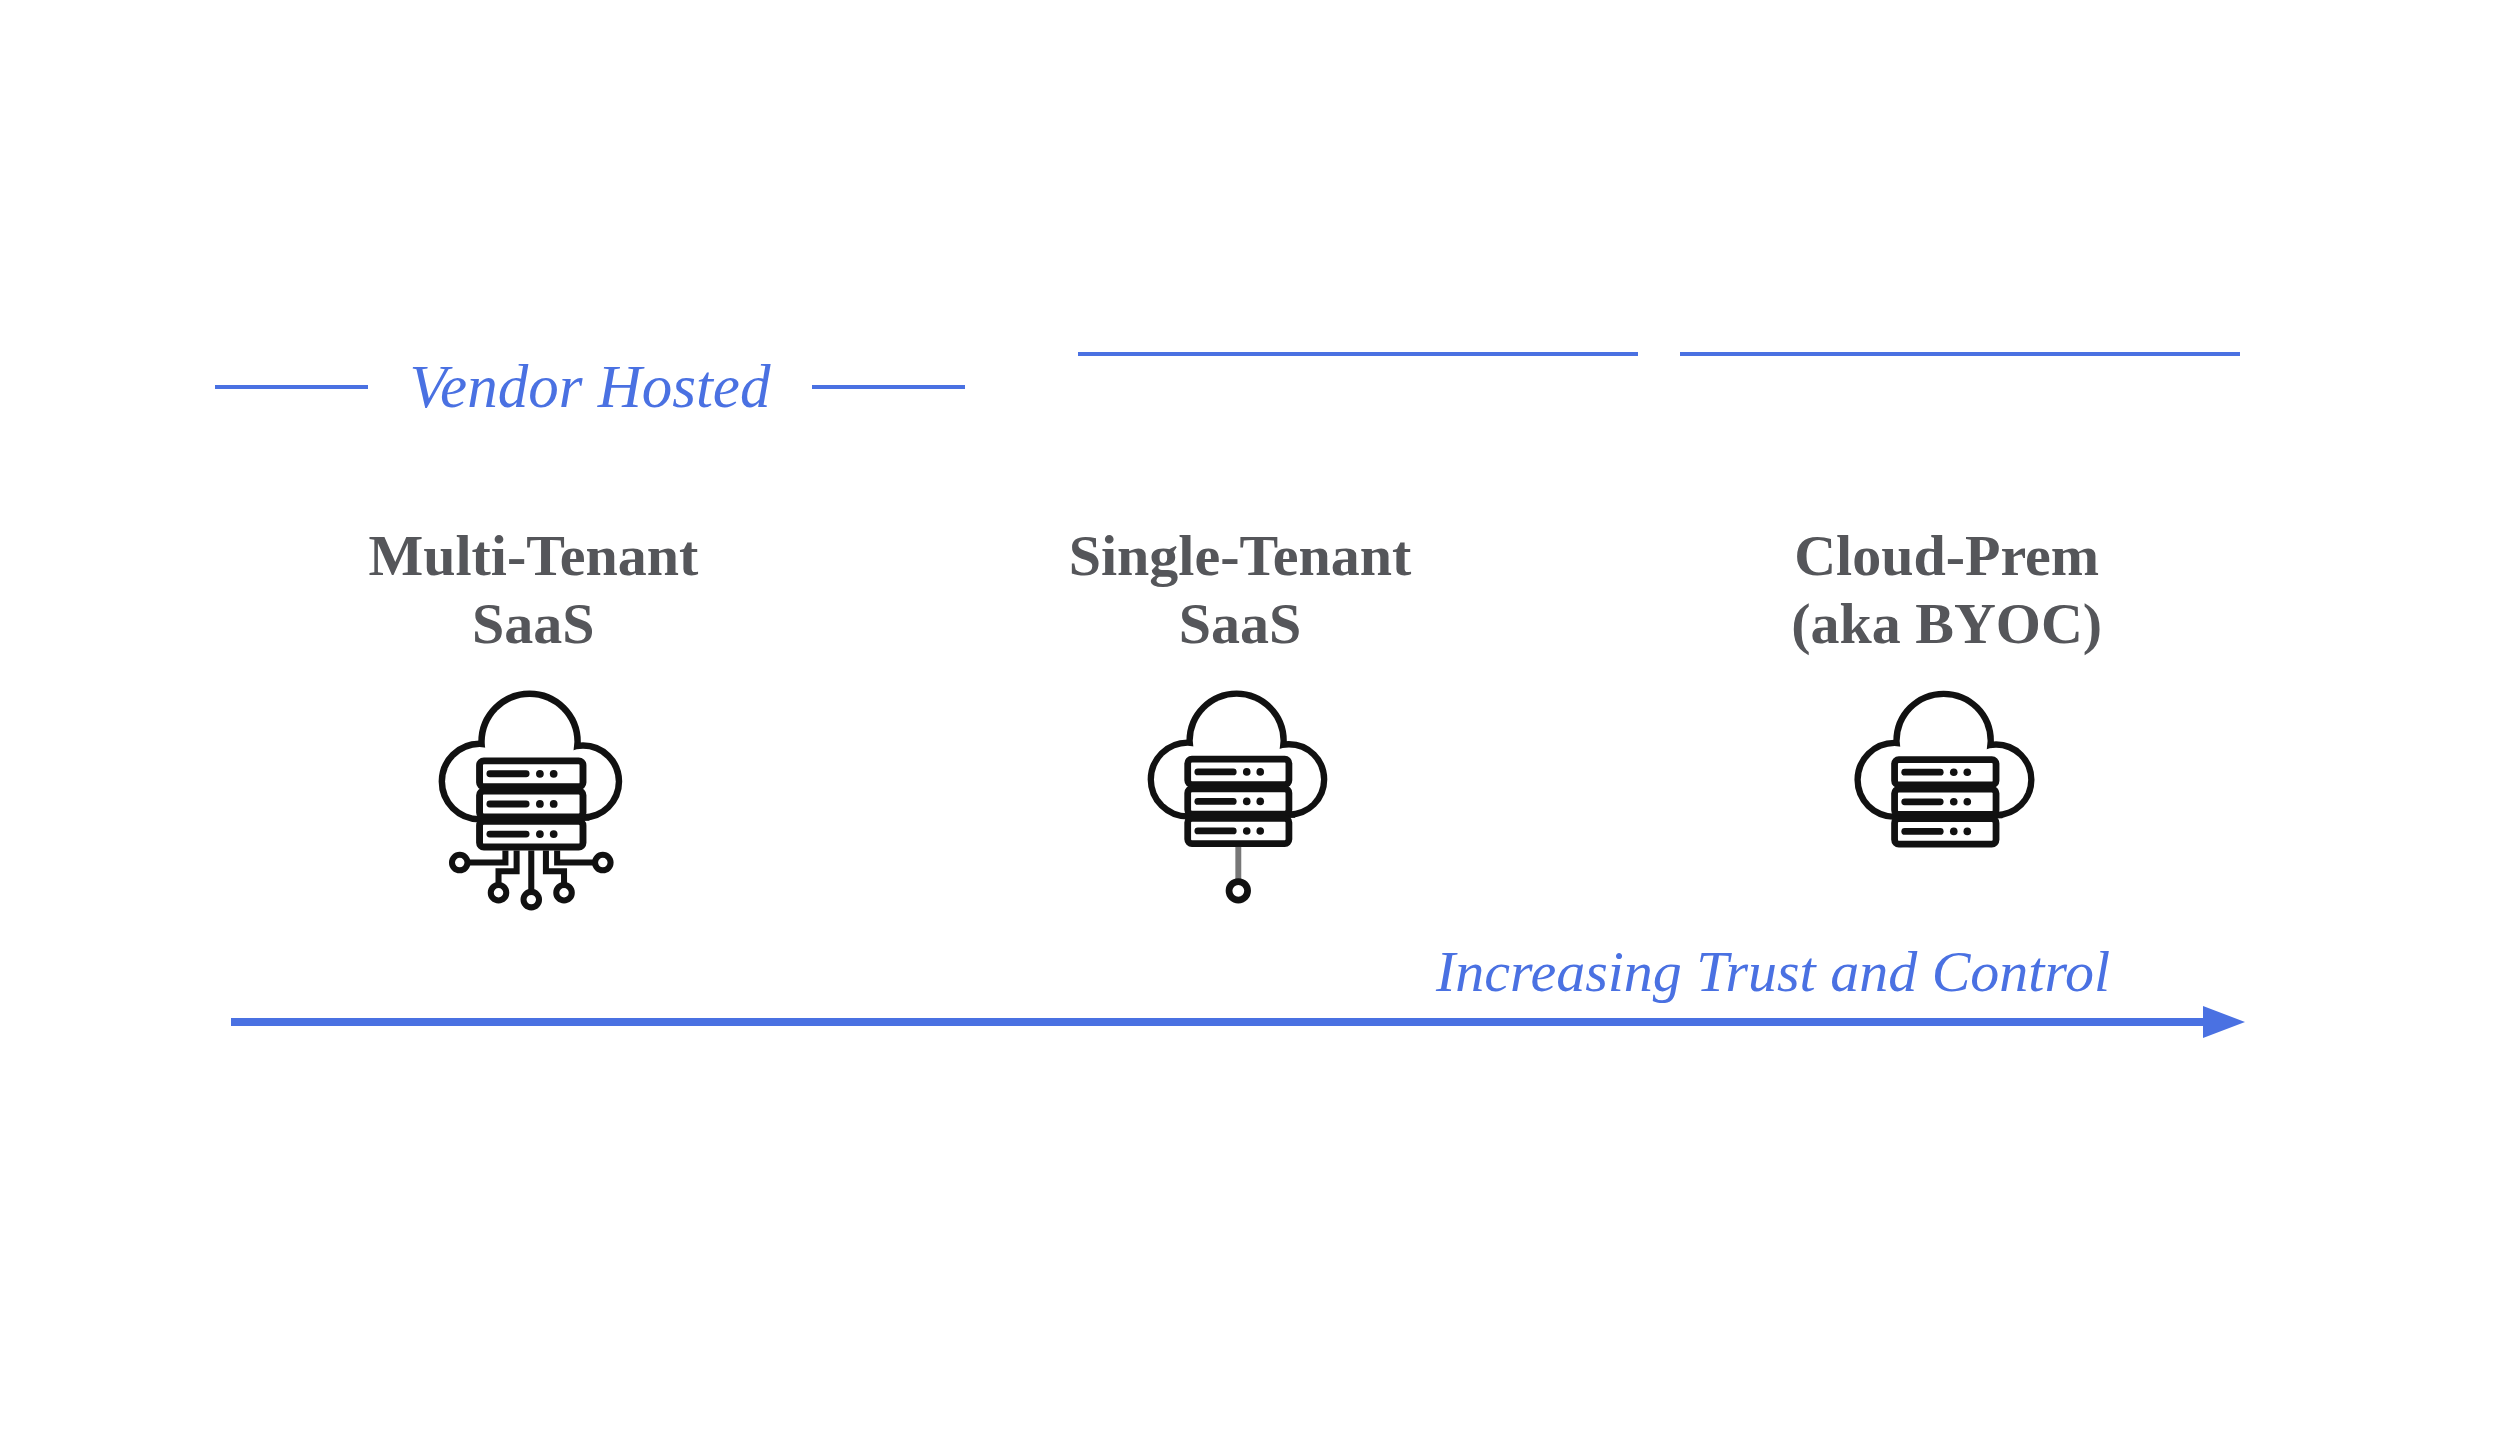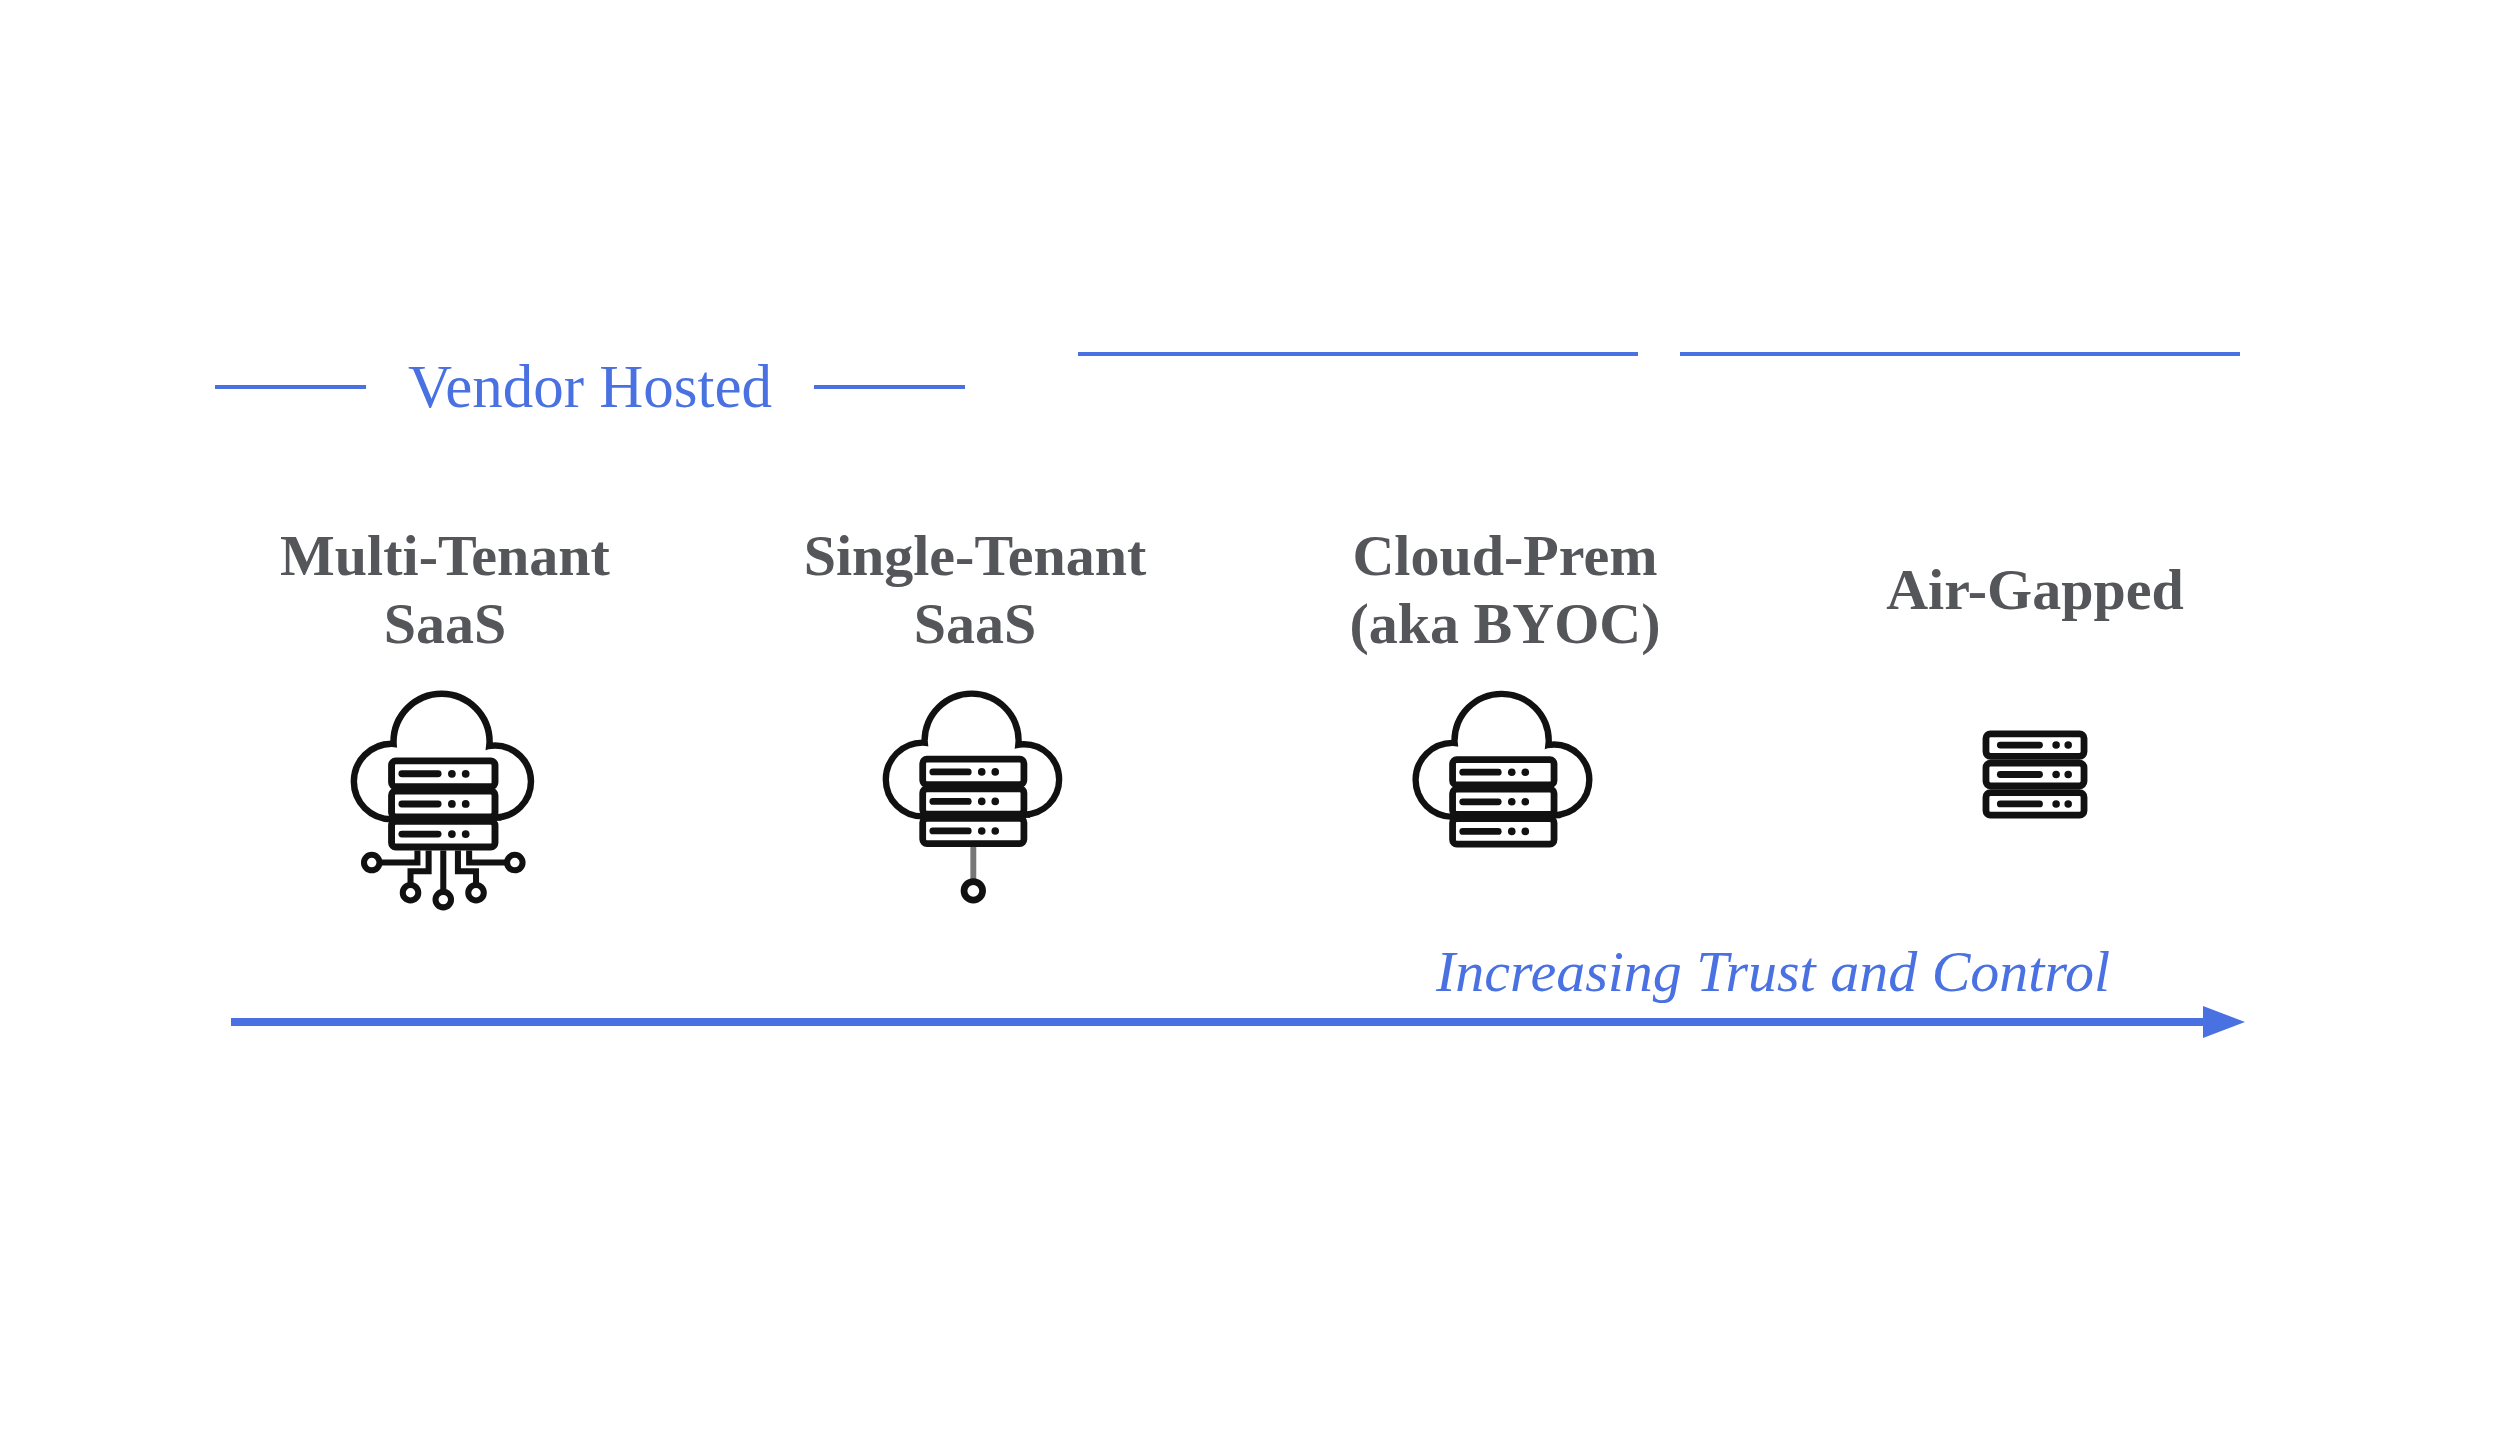--- a/index.html
+++ b/index.html
@@ -22,20 +22,21 @@
 
   
   .header-group {
     position: absolute;
     top: 352px;
     display: flex;
     align-items: center;
     gap: 42px;
     color: var(--accent-blue);
     font-size: 61px;
+    font-style: italic;
   }
   .header-group.vendor   { left: 215px;  width: 750px; }
   .header-group.customer { left: 1078px; width: 1162px; }
   .header-line { flex: 1; height: 4px; background: var(--accent-blue); }
   .header-label { white-space: nowrap; }
 
   
   .columns {
     position: absolute;
     top: 515px;
@@ -223,28 +224,20 @@
       <div class="col-label">Cloud-Prem
 (aka BYOC)</div>
       <div class="icon-area">
         <svg viewBox="0 0 220 196" width="186" height="166">
           <use href="#g-cloud-rack"></use>
         </svg>
       </div>
     </div>
 
 
-    <div class="column">
-      <div class="col-label">Air-Gapped</div>
-      <div class="icon-area">
-        <svg class="rack-only" viewBox="0 0 140 118" width="106" height="89">
-          <use href="#g-rack"></use>
-        </svg>
-      </div>
-    </div>
 
   </div>
 
   <div class="axis-label">Increasing Trust and Control</div>
   <div class="arrow">
     <div class="arrow-line"></div>
     <div class="arrow-head"></div>
   </div>
 
 </div>

